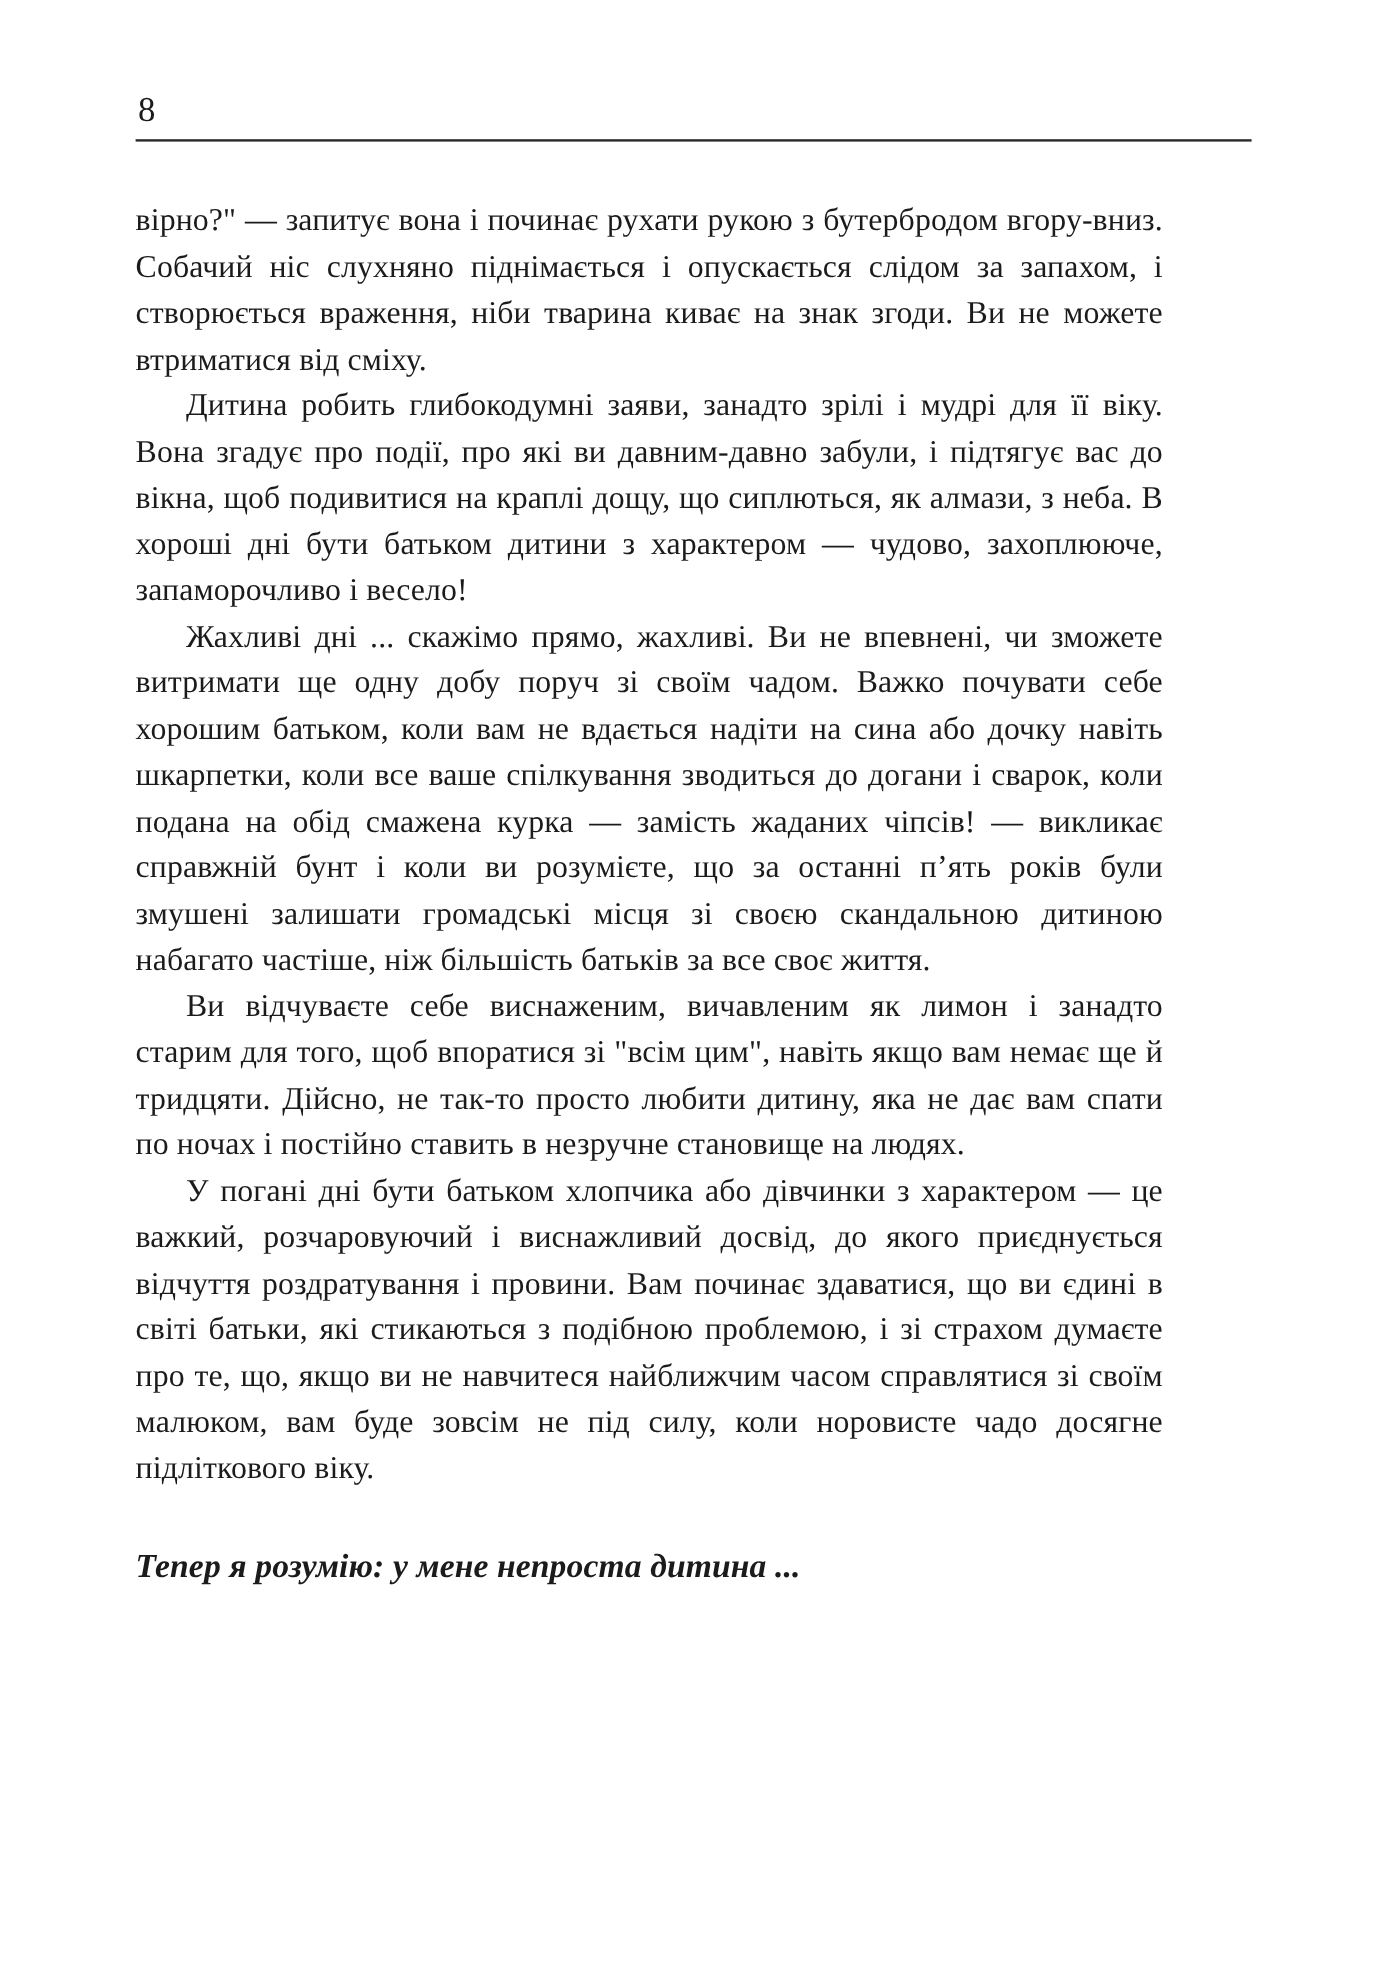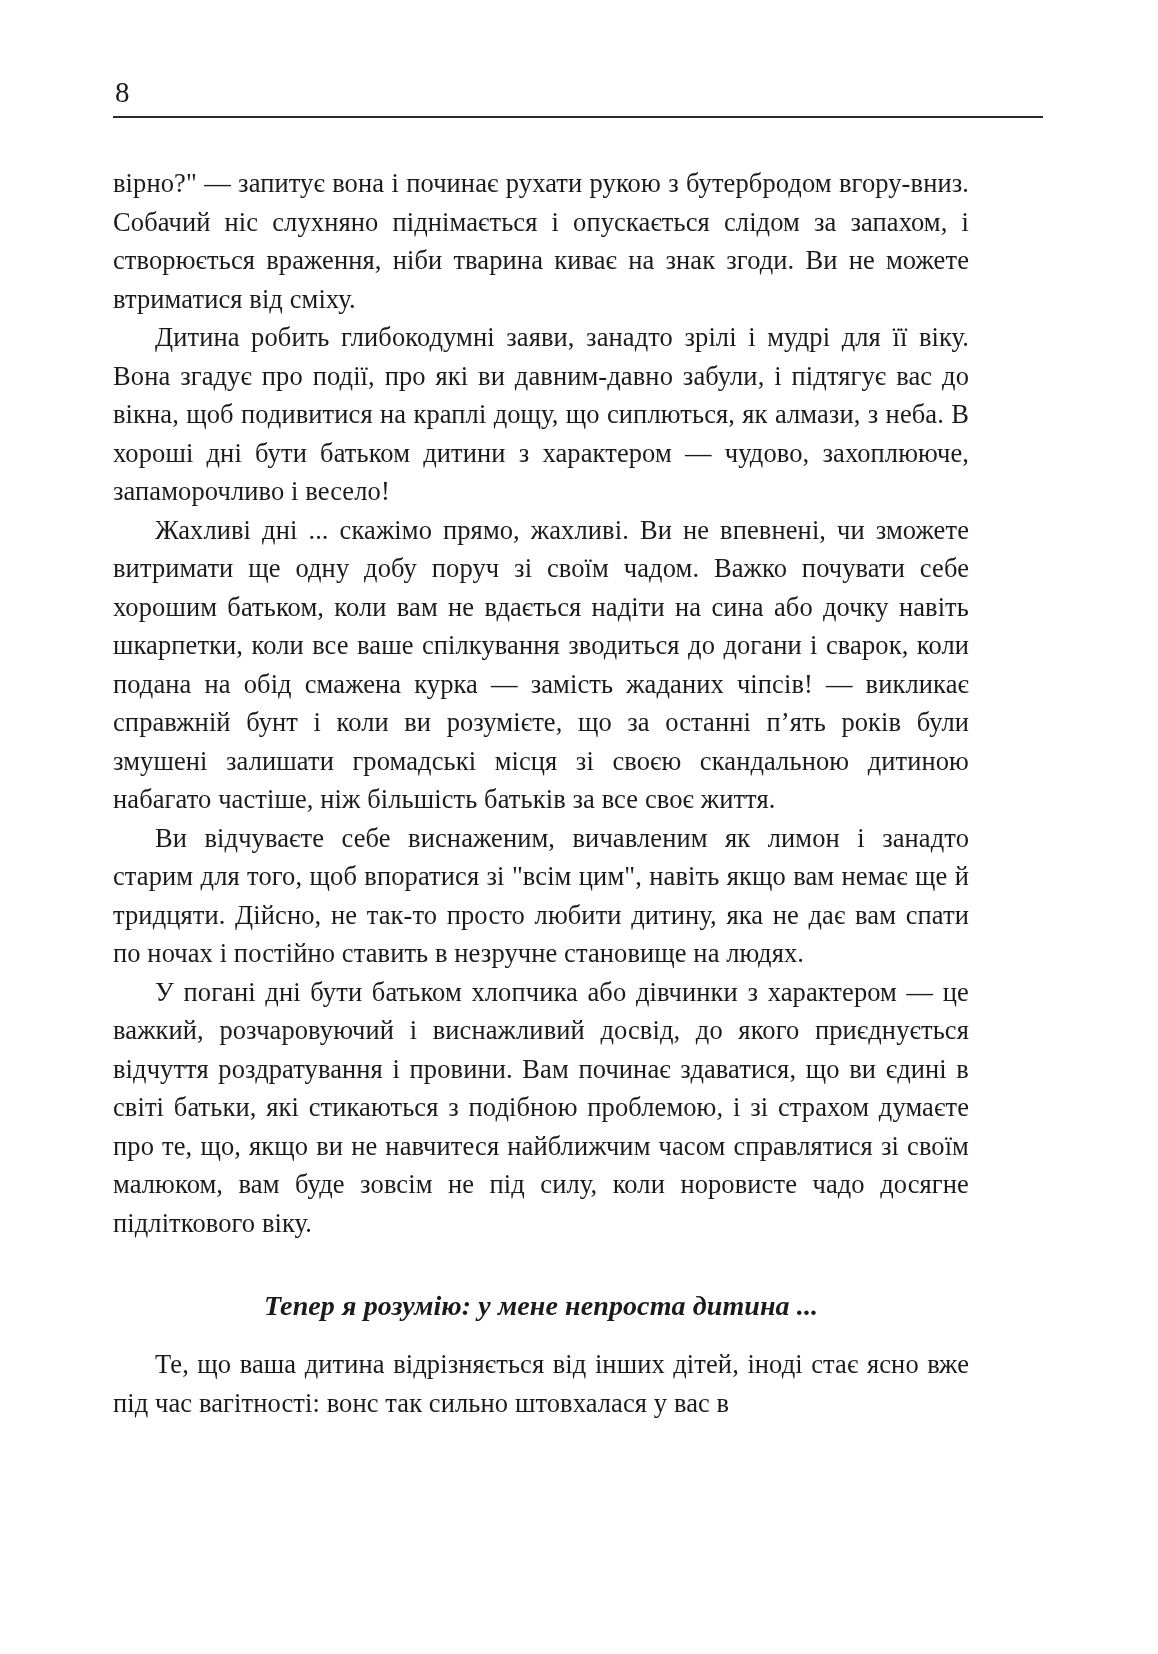--- a/index.html
+++ b/index.html
@@ -46,21 +46,21 @@
     text-indent: 0;
   }
   .body-text p.gap-above {
   }
   .section-heading {
     margin: 46px 0 21px 0;
     font-size: 28px;
     line-height: 36px;
     font-weight: bold;
     font-style: italic;
-    text-align: center;
+    text-align: left;
     text-indent: 0;
     color: #1b1b1b;
   }
 </style>
 </head>
 <body>
 
 <div class="page">
 
   <div class="pagenum">8</div>
@@ -74,16 +74,15 @@
     <p>Дитина робить глибокодумні заяви, занадто зрілі і мудрі для її віку. Вона згадує про події, про які ви давним-давно забули, і підтягує вас до вікна, щоб подивитися на краплі дощу, що сиплються, як алмази, з неба. В хороші дні бути батьком дитини з характером — чудово, захоплююче, запаморочливо і весело!</p>
 
     <p>Жахливі дні ... скажімо прямо, жахливі. Ви не впевнені, чи зможете витримати ще одну добу поруч зі своїм чадом. Важко почувати себе хорошим батьком, коли вам не вдається надіти на сина або дочку навіть шкарпетки, коли все ваше спілкування зводиться до догани і сварок, коли подана на обід смажена курка — замість жаданих чіпсів! — викликає справжній бунт і коли ви розумієте, що за останні п’ять років були змушені залишати громадські місця зі своєю скандальною дитиною набагато частіше, ніж більшість батьків за все своє життя.</p>
 
     <p>Ви відчуваєте себе виснаженим, вичавленим як лимон і занадто старим для того, щоб впоратися зі "всім цим", навіть якщо вам немає ще й тридцяти. Дійсно, не так-то просто любити дитину, яка не дає вам спати по ночах і постійно ставить в незручне становище на людях.</p>
 
     <p class="gap-above">У погані дні бути батьком хлопчика або дівчинки з характером — це важкий, розчаровуючий і виснажливий досвід, до якого приєднується відчуття роздратування і провини. Вам починає здаватися, що ви єдині в світі батьки, які стикаються з подібною проблемою, і зі страхом думаєте про те, що, якщо ви не навчитеся найближчим часом справлятися зі своїм малюком, вам буде зовсім не під силу, коли норовисте чадо досягне підліткового віку.</p>
 
     <h2 class="section-heading">Тепер я розумію: у мене непроста дитина ...</h2>
 
-    <p>Те, що ваша дитина відрізняється від інших дітей, іноді стає ясно вже під час вагітності: вонс так сильно штовхалася у вас в</p>
 
   </div>
 </div>
 
 </body></html>

